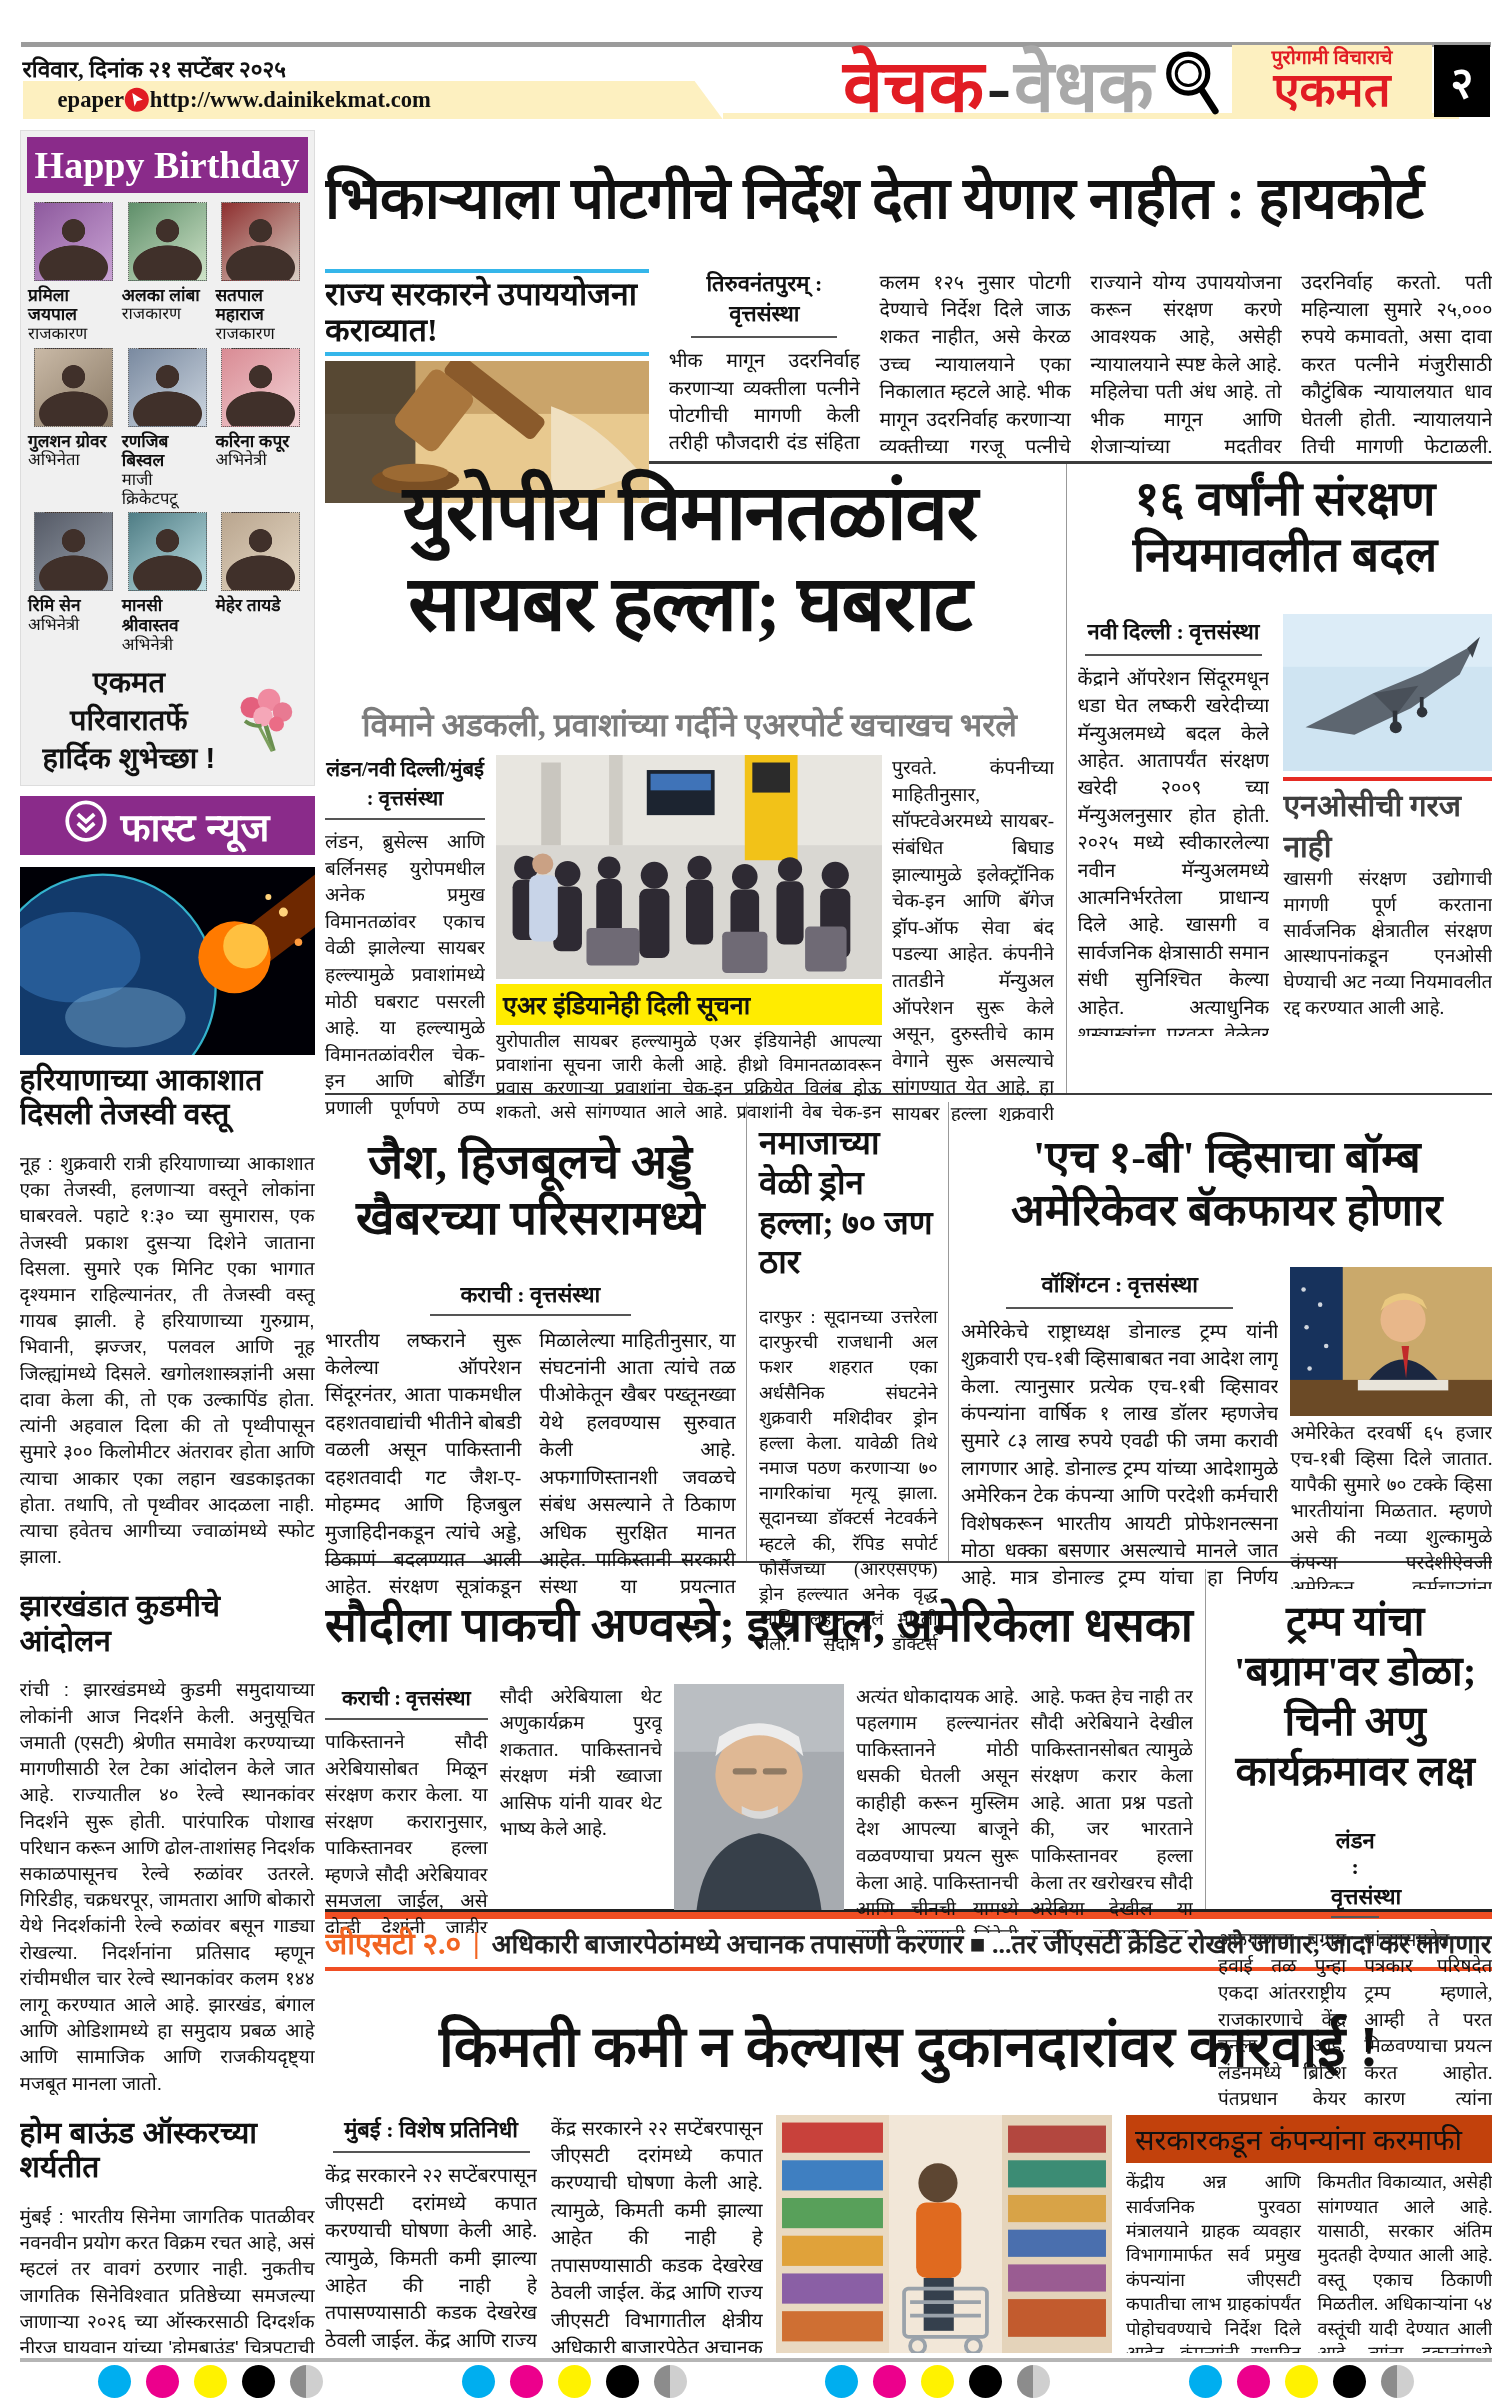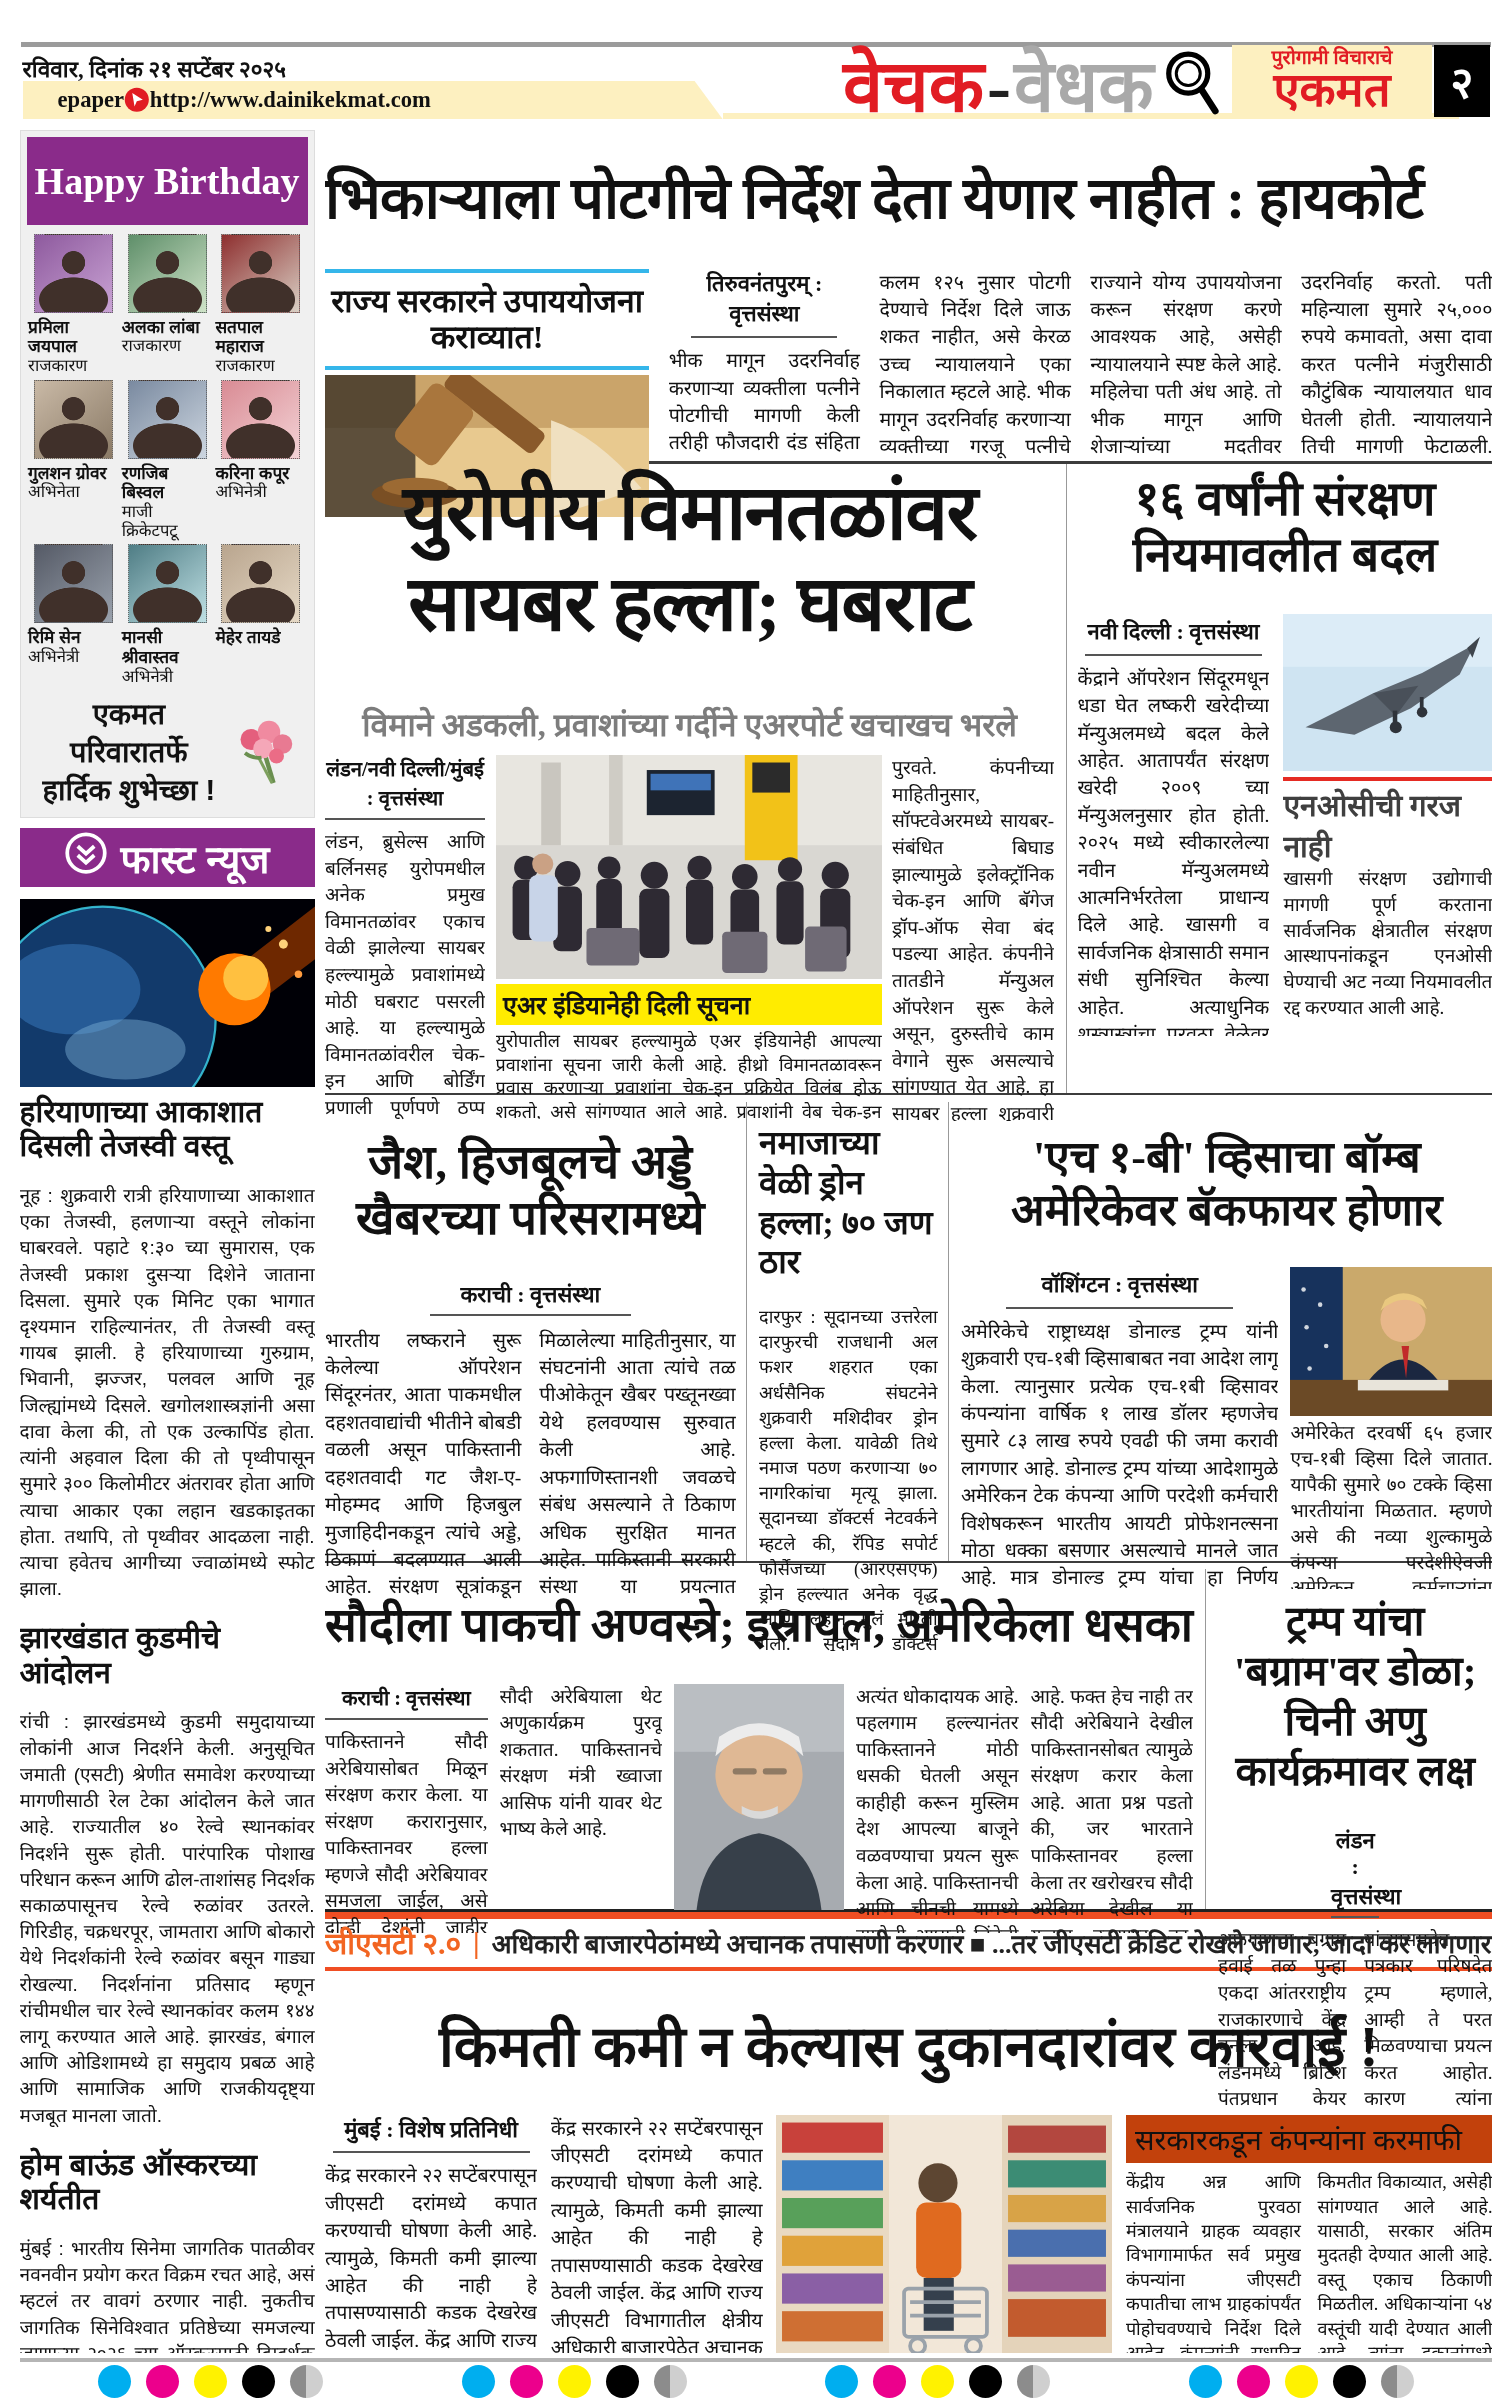--- a/index.html
+++ b/index.html
@@ -28,21 +28,21 @@
     font-size:44px;font-weight:bold;display:flex;align-items:center;justify-content:center;}
 
   
   .content{display:flex;gap:10.5px;padding:0 19.6px;}
   .sidebar{flex:0 0 295px;width:295px;height:2223px;overflow:hidden;font-family:"Liberation Sans",sans-serif;}
   .main{flex:1;height:2223px;overflow:hidden;min-width:0;}
 
   
   .bday{background:#f0f0f0;border:0.8px solid #ddd;padding-bottom:7.5px;}
   .bday-head{background:#8a2b8a;color:#fff;text-align:center;font-size:38px;font-weight:bold;
-    font-family:"Liberation Serif",serif;padding:22px 0;margin:6px;}
+    font-family:"Liberation Serif",serif;padding:6px 0;margin:6px;}
   .bday-grid{display:grid;grid-template-columns:repeat(3,1fr);gap:4.5px 3px;padding:3px 7.5px;}
   .bday-cell{text-align:left;}
   .portrait{width:77px;height:77px;margin:0 auto;border:1.5px dotted #666;
     background:
       radial-gradient(circle at 50% 36%, #40302a 0 11.3px, rgba(0,0,0,0) 12px),
       radial-gradient(ellipse 35px 22.6px at 50% 84%, #40302a 0 34px, rgba(0,0,0,0) 35px),
       linear-gradient(140deg, var(--a,#99b), var(--b,#dde));}
   .bday-name{font-size:17.3px;font-weight:bold;line-height:1.15;margin-top:4.5px;}
   .bday-role{font-size:16.6px;line-height:1.1;}
   .bday-greet{display:flex;align-items:center;justify-content:center;gap:7.5px;margin-top:7.5px;}
@@ -60,22 +60,22 @@
   .byline{font-weight:bold;text-align:center;font-size:22px;border-bottom:2.3px solid #555;
     padding-bottom:6px;margin:0 13.6px 9px 13.6px;}
   .cols{column-fill:auto;overflow:hidden;text-align:justify;}
   .bodytxt{font-size:19.6px;line-height:1.4;}
 
   
   .art-court{height:295px;border-bottom:3px solid #3c3c3c;box-sizing:border-box;}
   .court-hl{font-size:58px;font-weight:bold;line-height:1.05;letter-spacing:-0.8px;white-space:nowrap;}
   .court-row{display:flex;gap:19.6px;margin-top:12px;}
   .kicker{flex:0 0 324px;}
-  .kicker-title{border-top:4.5px solid #35b6ea;border-bottom:4.5px solid #35b6ea;text-align:center;
-    font-size:32px;font-weight:bold;line-height:1.15;padding:10px 0;}
+  .kicker-title{border-top:4.5px solid #35b6ea;border-bottom:4.5px solid #35b6ea;text-align:left;
+    font-size:32px;font-weight:bold;line-height:1.15;padding:3px 0;}
   .gavel-photo{width:324px;height:142px;display:block;margin-top:4.5px;}
   .court-text{flex:1;height:208px;column-count:4;column-gap:19.6px;}
 
   
   .row2{display:flex;height:631px;border-bottom:2.3px solid #3c3c3c;box-sizing:border-box;}
   .art-cyber{flex:0 0 742px;border-right:1.5px solid #999;padding-right:12px;box-sizing:border-box;}
   .cyber-hl{font-size:77px;font-weight:bold;text-align:center;line-height:1.18;letter-spacing:-1.5px;margin-top:4.5px;}
   .cyber-sub{font-size:32px;font-weight:bold;color:#7d7d7d;text-align:center;margin-top:6px;}
   .cyber-grid{display:grid;grid-template-columns:160px 386px 1fr;gap:10.5px;margin-top:10.5px;height:366px;}
   .cyber-col{height:366px;}

